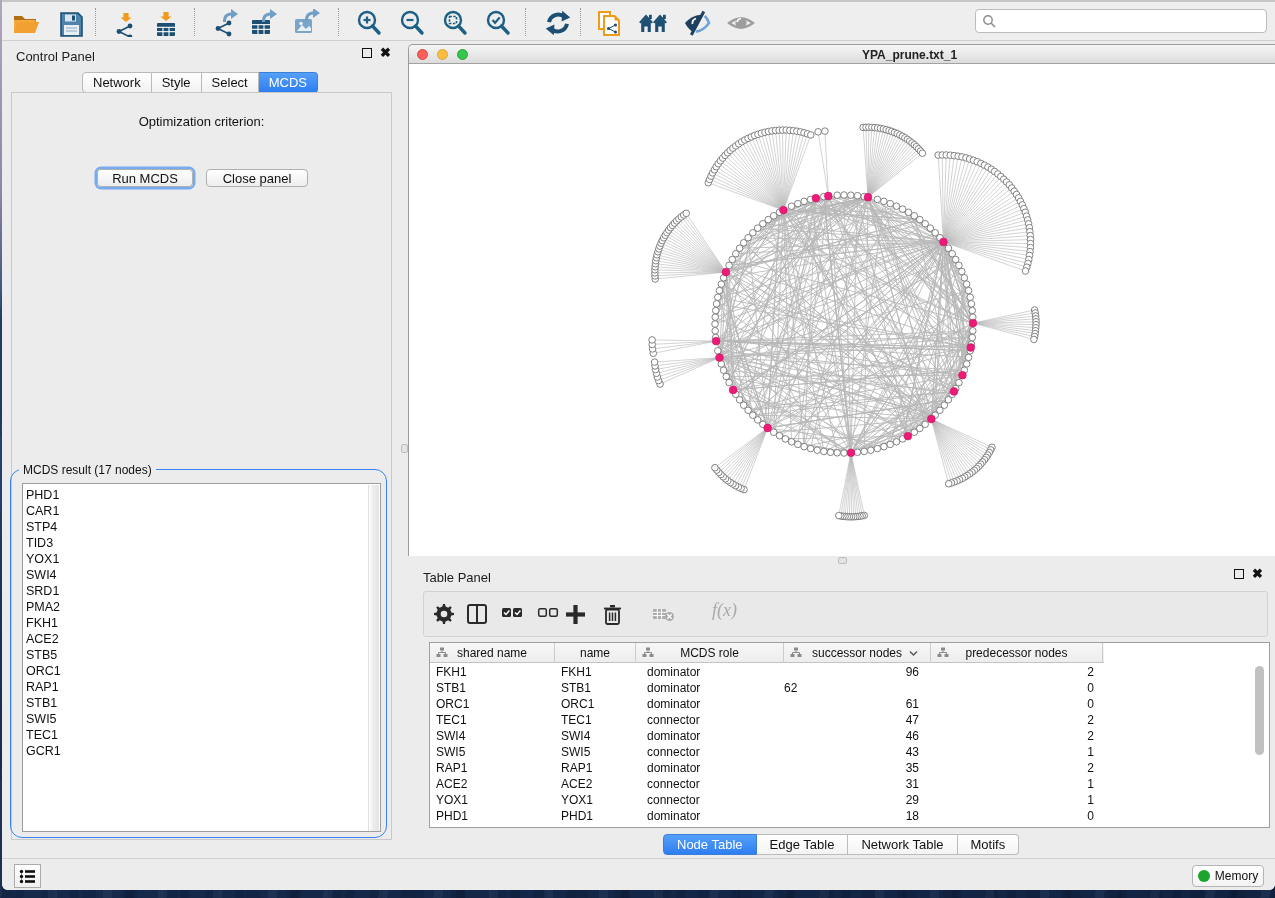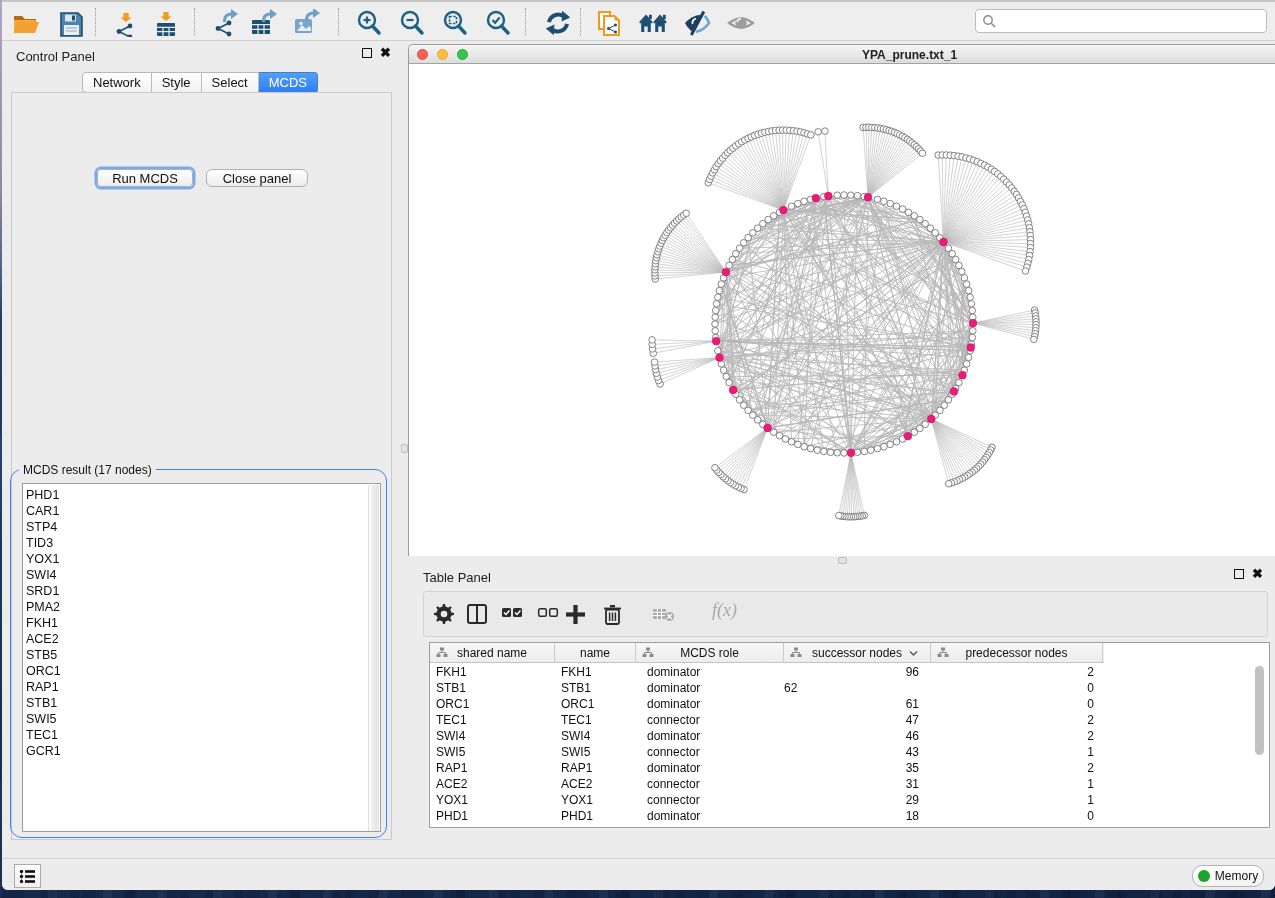--- a/index.html
+++ b/index.html
@@ -73,21 +73,21 @@
     position:absolute; right:-1px; top:-1px; width:18px; height:22px;
     background:linear-gradient(#5ca3f9,#2d7cf1); border:1px solid #3a7fd8; border-radius:0 5px 5px 0;
   }
   #criterion-spinner svg { position:absolute; left:3px; top:3.5px; }
   .mcds-btn {
     position:absolute; top:127px; height:18px; background:linear-gradient(#ffffff,#ededed);
     border:1px solid #b0b0b0; border-radius:4px; font-size:13px; color:#111;
     display:flex; align-items:center; justify-content:center;
   }
   #run-btn { left:95px; width:96px; box-shadow:0 0 0 2.5px rgba(98,160,242,0.85); }
-  #closepanel-btn { left:204px; width:102px;border-radius:6px; }
+  #closepanel-btn { left:204px; width:102px; }
   #mcds-group {
     position:absolute; left:8px; top:427px; width:377px; height:369px;
     border:1px solid #3b82f6; border-radius:12px;
   }
   #mcds-group-title {
     position:absolute; left:8px; top:-7px; background:#ececec; padding:0 4px;
     font-size:12px; color:#111;
   }
   #mcds-list {
     position:absolute; left:11px; top:13px; width:359px; height:349px;
@@ -158,21 +158,21 @@
   .tp-tab.selected { background:linear-gradient(#55a0f8,#2e7ef2); color:#ffffff; border-color:#3a7fd8; }
   
   #status-bar { position:absolute; left:0; top:858px; width:100%; height:32px; background:#ececec; border-top:1px solid #d2d2d2; }
   #netlist-btn {
     position:absolute; left:12px; top:5px; width:27px; height:24px;
     background:linear-gradient(#ffffff,#f0f0f0); border:1px solid #ababab;
     display:flex; align-items:center; justify-content:center;
   }
   #memory-btn {
     position:absolute; right:11px; top:6px; width:72px; height:22px;
-    background:linear-gradient(#ffffff,#f3f3f3); border:1px solid #b4b4b4; border-radius:10px;
+    background:linear-gradient(#ffffff,#f3f3f3); border:1px solid #b4b4b4; border-radius:4px;
     display:flex; align-items:center; justify-content:center; gap:5px;
     font-size:12px; color:#111;
   }
   #memory-dot { width:12px; height:12px; border-radius:50%; background:#1ba52c; }
 </style>
 </head>
 <body>
 
 <div id="wallpaper-texture"></div>
 <div id="left-lavender"></div>
@@ -346,20 +346,21 @@
         <span class="close-btn">✖</span>
       </span>
     </div>
     <div id="cp-tabs">
         <div class="cp-tab">Network</div>
         <div class="cp-tab">Style</div>
         <div class="cp-tab">Select</div>
         <div class="cp-tab selected">MCDS</div>
       </div>
     <div id="cp-content"></div>
+    <div id="opt-label">Optimization criterion:</div>
     <div id="run-btn" class="mcds-btn">Run MCDS</div>
     <div id="closepanel-btn" class="mcds-btn">Close panel</div>
     <div id="mcds-group">
       <span id="mcds-group-title">MCDS result (17 nodes)</span>
       <div id="mcds-list">
         <div id="mcds-items">
             <div class="mcds-item">PHD1</div>
             <div class="mcds-item">CAR1</div>
             <div class="mcds-item">STP4</div>
             <div class="mcds-item">TID3</div>
@@ -1480,20 +1481,26 @@
             <div class="nt-cell" style="width: 81px; padding-left: 6px;">PHD1</div>
             <div class="nt-cell" style="width: 148px; padding-left: 11px;">dominator</div>
             <div class="nt-cell" style="width: 147px; text-align: right; padding-right: 12px;">18</div>
             <div class="nt-cell" style="width: 172px; text-align: right; padding-right: 9px;">0</div>
           </div>
         </div>
       <div id="nt-scrollbar">
           <div id="nt-thumb"></div>
         </div>
     </div>
+    <div id="tp-tabs">
+        <div class="tp-tab selected">Node Table</div>
+        <div class="tp-tab">Edge Table</div>
+        <div class="tp-tab">Network Table</div>
+        <div class="tp-tab">Motifs</div>
+      </div>
   </div>
 
   <div id="status-bar">
     <div id="netlist-btn">
       <svg width="17" height="15" viewBox="0 0 17 15">
         <circle cx="2.5" cy="2.5" r="1.7" fill="#111"></circle>
           <rect x="6" y="1.2" width="10" height="2.6" fill="#111"></rect>
         <circle cx="2.5" cy="7.5" r="1.7" fill="#111"></circle>
           <rect x="6" y="6.2" width="10" height="2.6" fill="#111"></rect>
         <circle cx="2.5" cy="12.5" r="1.7" fill="#111"></circle>

